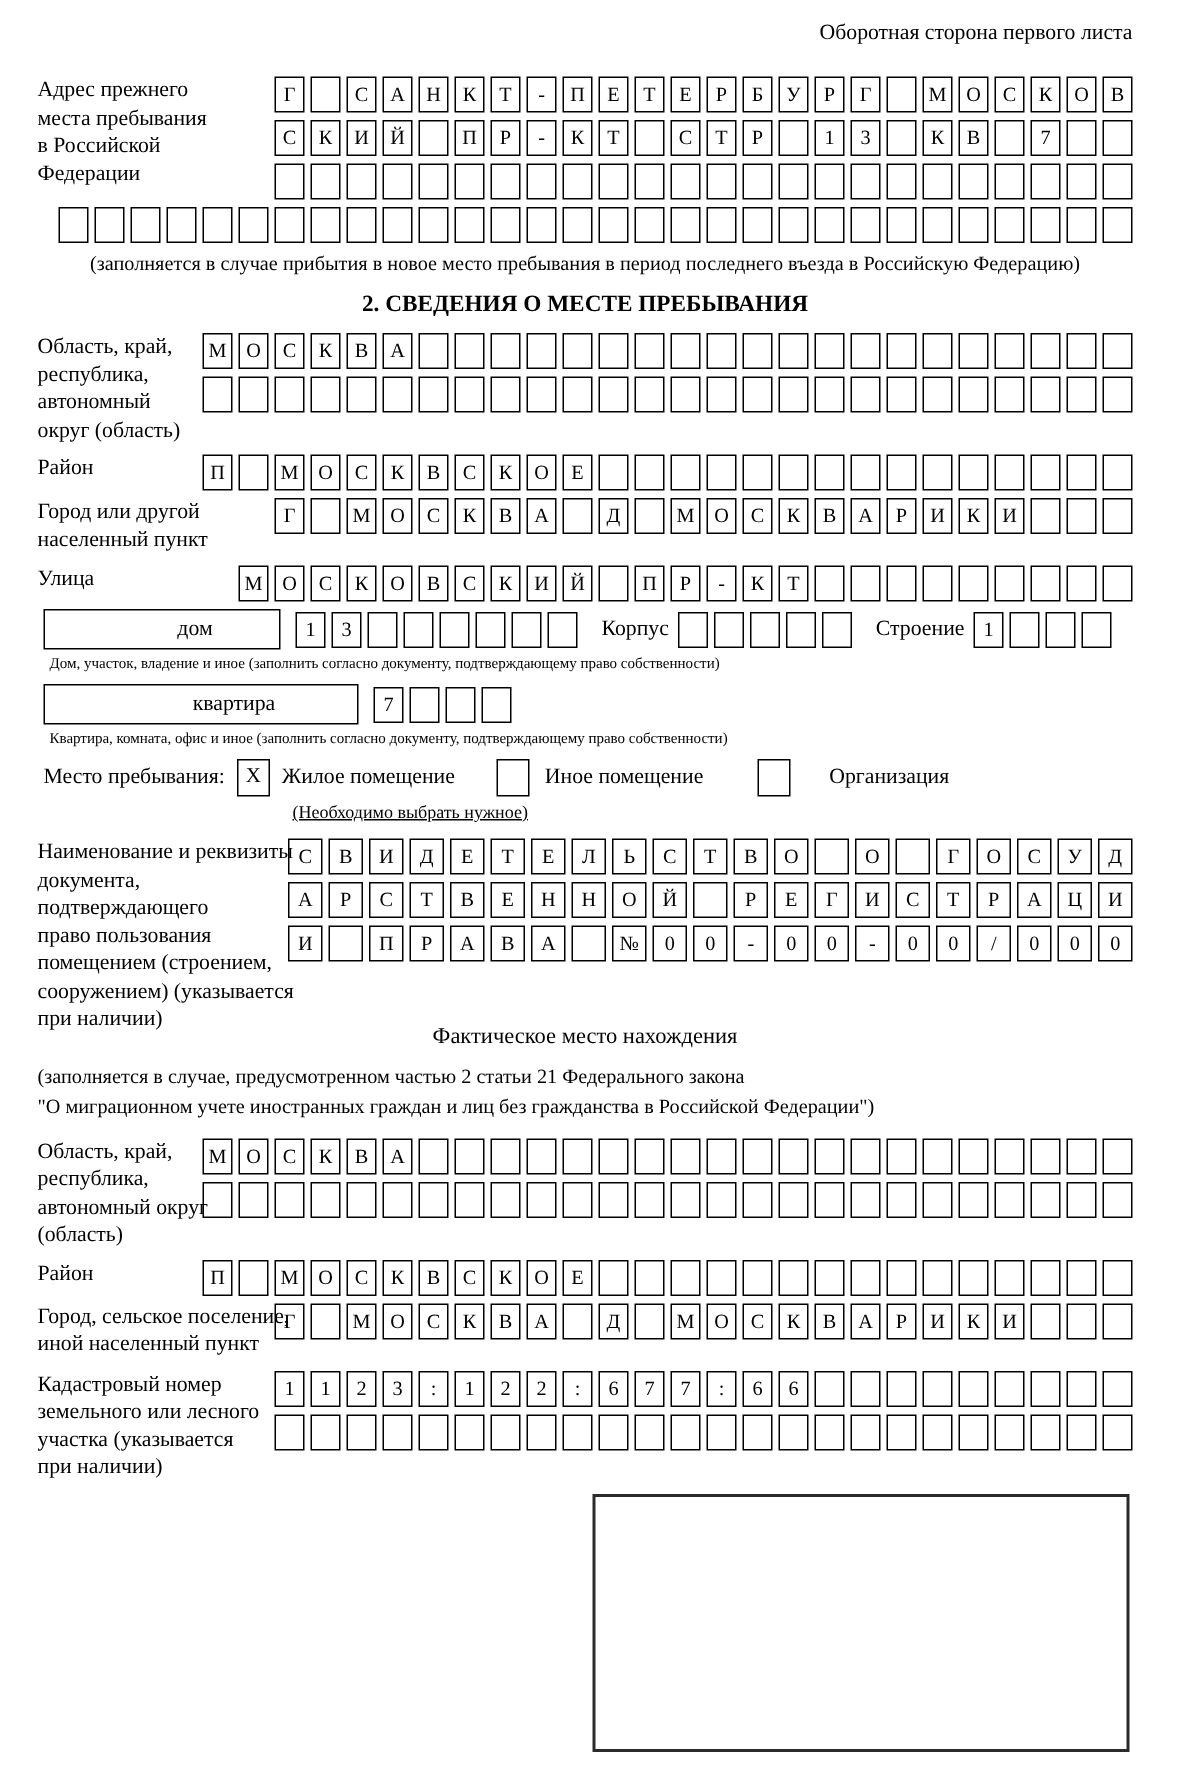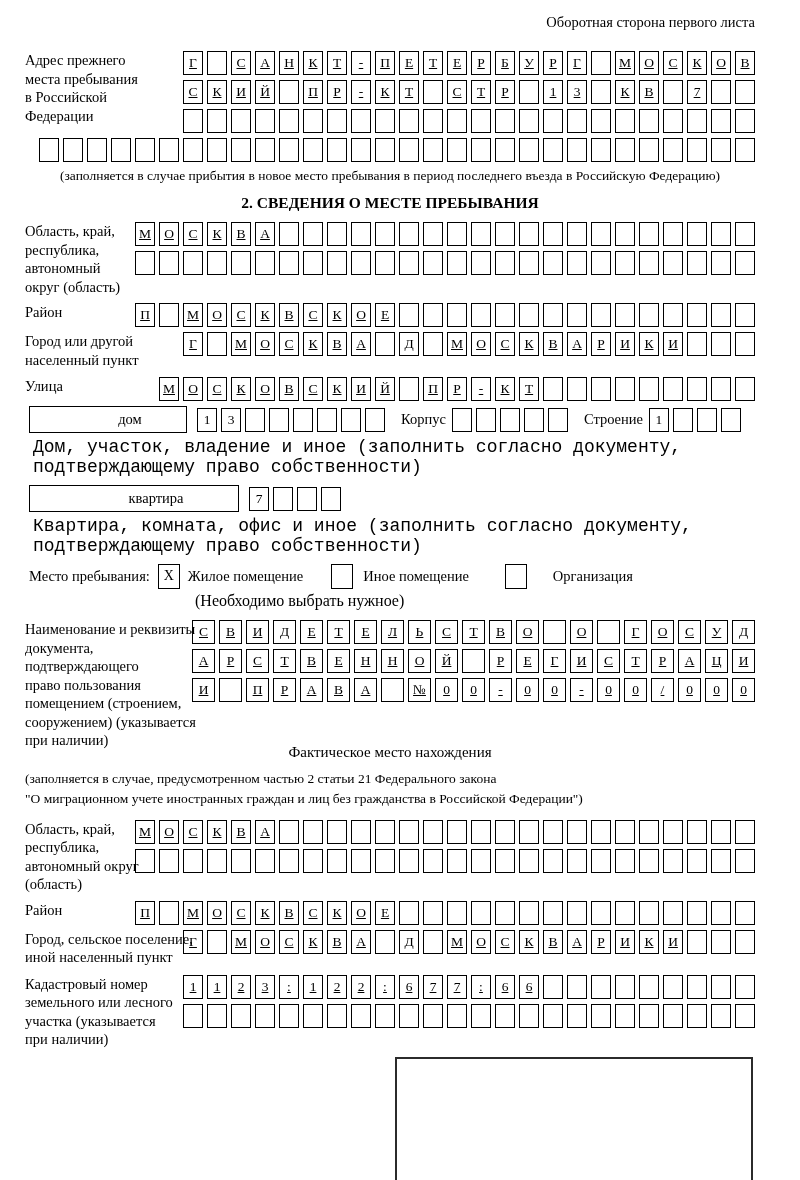--- a/index.html
+++ b/index.html
@@ -16,39 +16,39 @@
   
   .cellrow { display:flex; gap:4px; justify-content:flex-end; }
   .cell {
     display:inline-block; box-sizing:border-box; flex:0 0 auto;
     width:20px; height:24px; border:1.6px solid #000;
     font-size:13.5px; line-height:21px; text-align:center;
     font-family:"Liberation Serif", serif;
   }
   .wide .cell { width:23px; }
 
-  .fgroup { position:relative; margin-bottom:5px;text-decoration:underline; }
+  .fgroup { position:relative; margin-bottom:5px; }
   .flabel { position:absolute; left:0; top:0; font-size:14.5px; line-height:1.28; white-space:pre-line; }
   .frows { display:flex; flex-direction:column; gap:5px; align-items:flex-end; }
 
   .note-center { text-align:center; font-size:13.5px; margin:6px 0 10px 0; white-space:pre-line; }
   .section-title { text-align:center; font-weight:bold; font-size:15.5px; margin:4px 0 10px 0;font-family:Liberation Serif, serif; }
 
   .house-row { display:flex; align-items:center; margin:4px 0 2px 4px; }
   .namebox {
     box-sizing:border-box; border:1.3px solid #000; height:27px;
     line-height:25px; text-align:center; font-size:14.5px; flex:0 0 auto;padding-left:44px;
   }
   .inline-lbl { font-size:14.5px; flex:0 0 auto; }
-  .caption { font-size:18px; margin:4px 0 8px 8px;font-family:Liberation Mono, monospace; }
+  .caption { font-size:10px; margin:4px 0 8px 8px; }
 
   .stay-row { display:flex; align-items:center; margin:2px 0 2px 4px; }
   .checkbox { display:inline-flex; }
   .checkbox .cell { width:22px; height:25px; line-height:22px; font-size:14px; }
-  .stay-note { font-size:16px; margin:3px 0 10px 170px; }
+  .stay-note { font-size:12px; margin:3px 0 10px 170px;text-decoration:underline; }
 
   .fact-title { text-align:center; font-weight:normal; font-size:15px; margin:12px 0 8px 0; }
   .fact-note { text-align:left; font-size:13.5px; line-height:1.5; margin-bottom:10px; white-space:pre-line; }
 
   .stamp-box {
     box-sizing:border-box; margin:8px 0 0 370px;
     width:358px; height:172px; border:2px solid #2b2b2b; background:#fff;
   }
 </style>
 </head>

